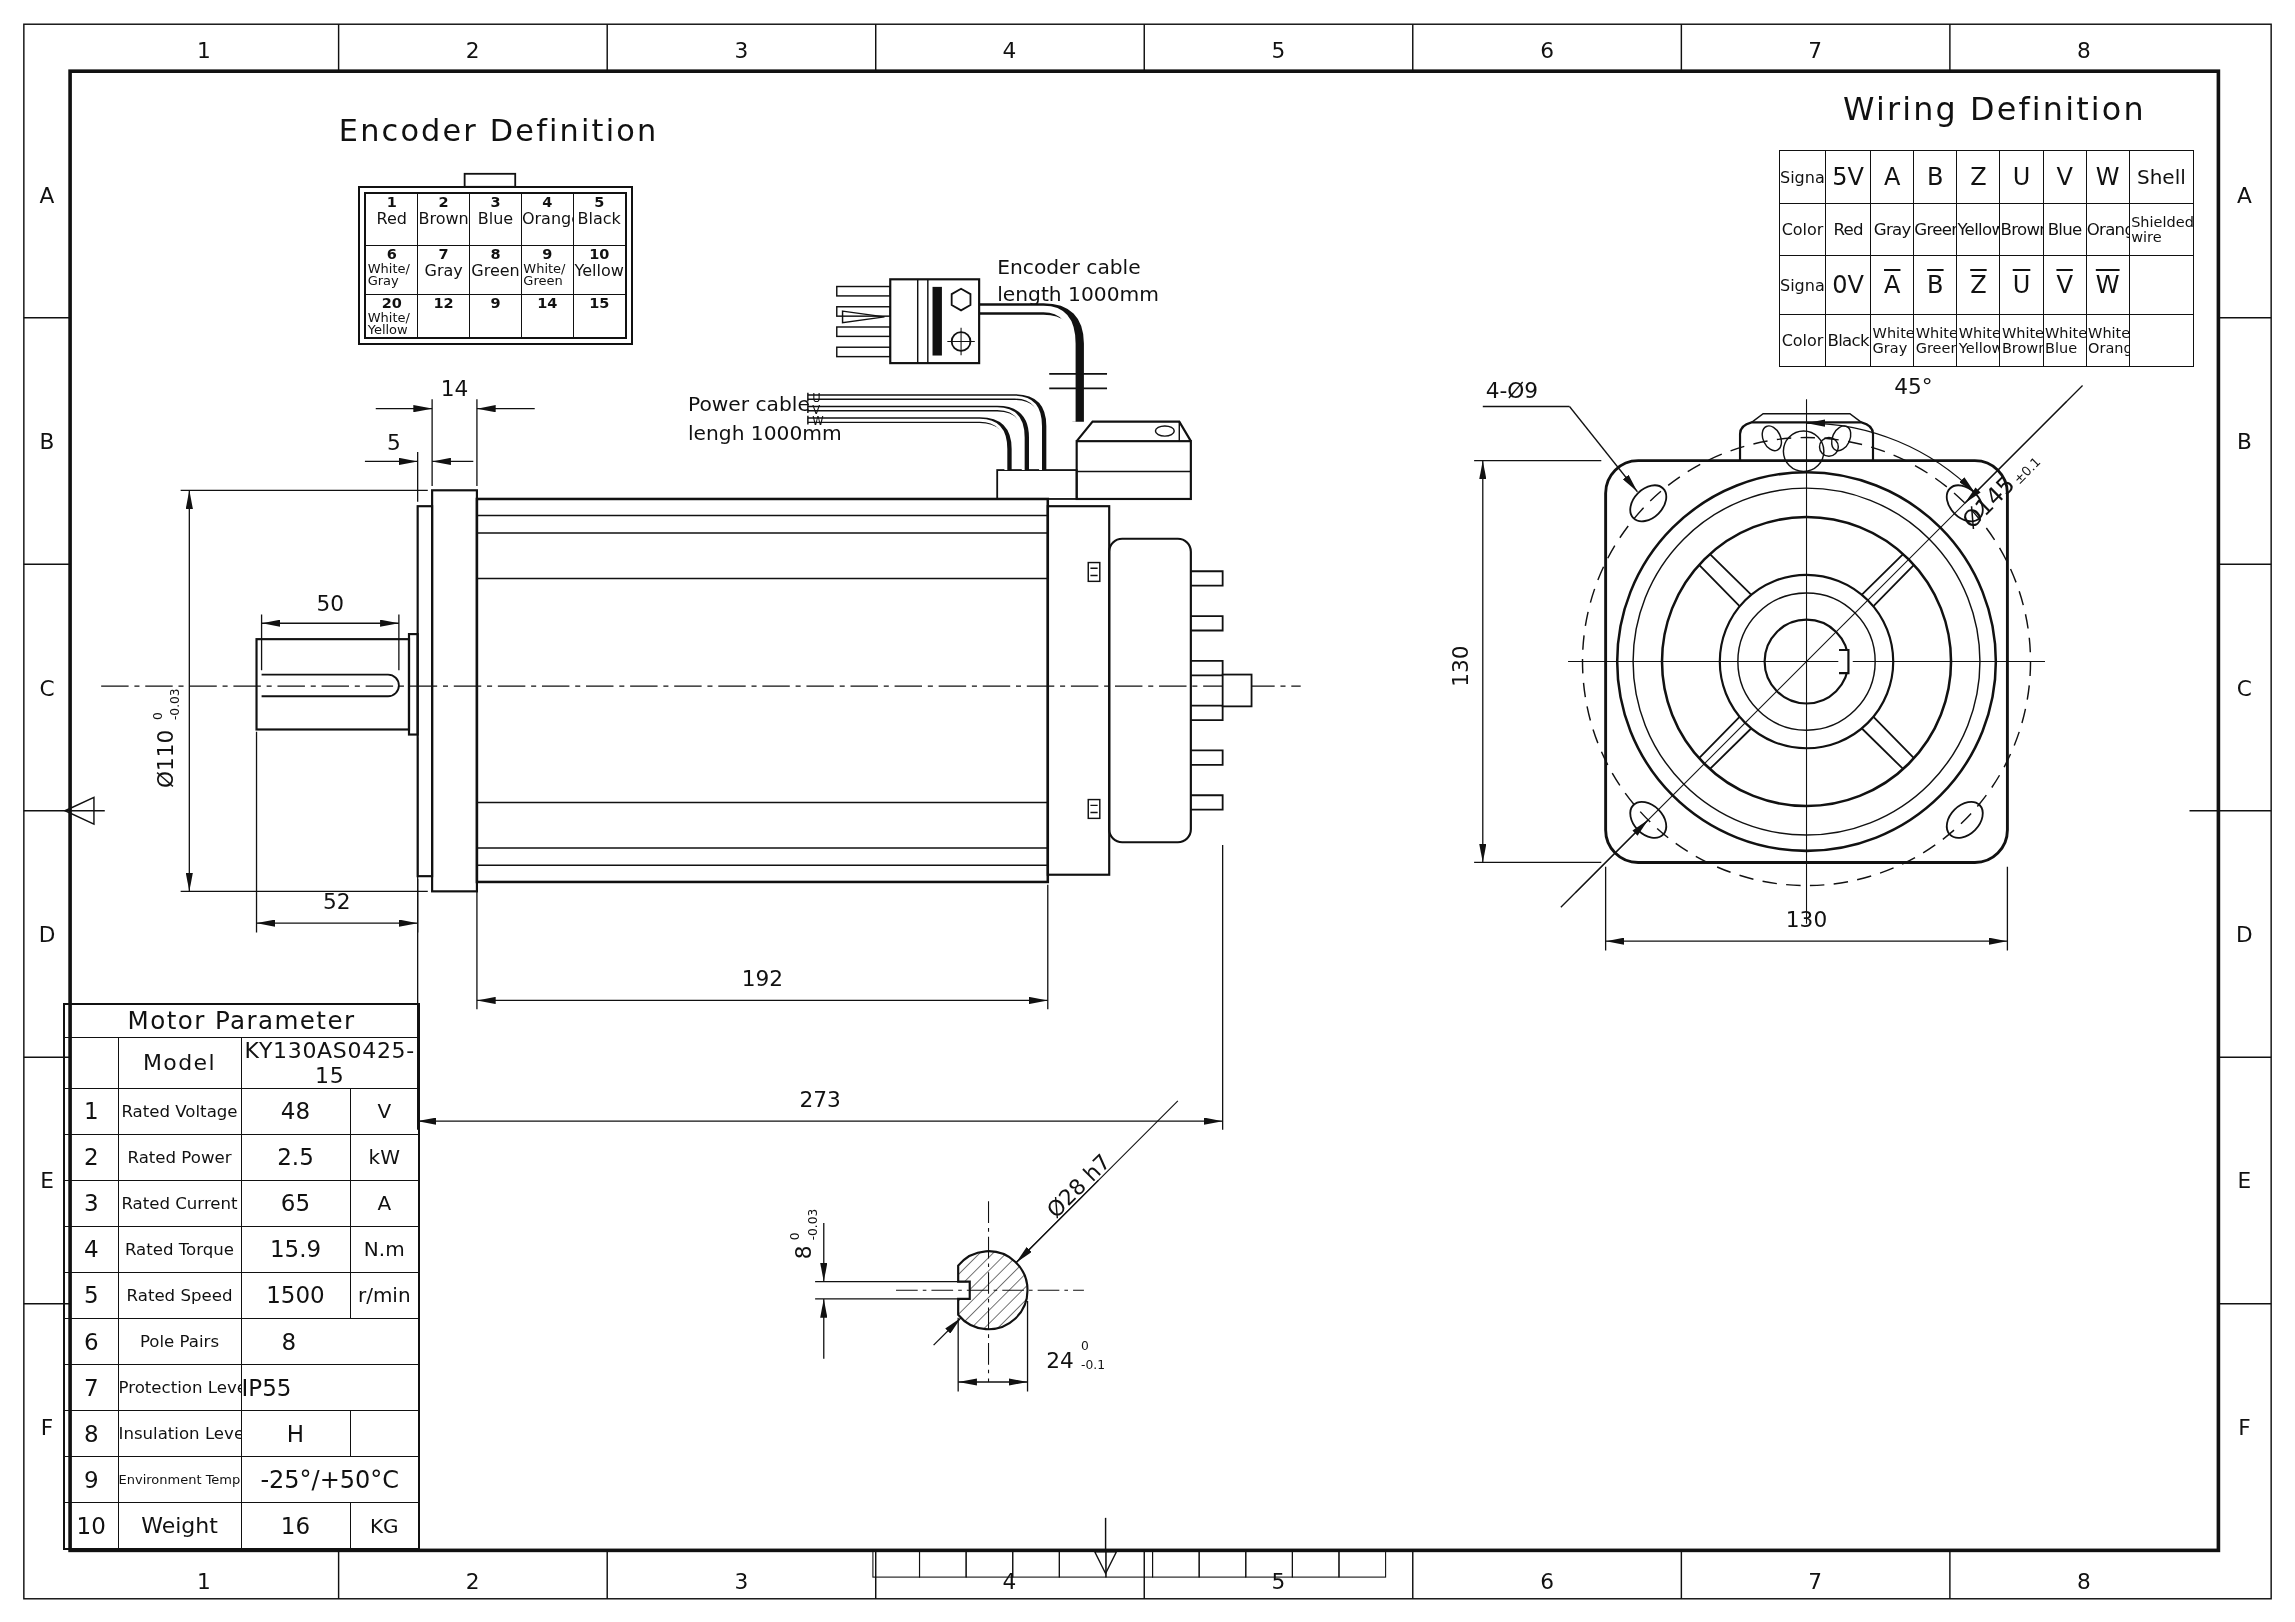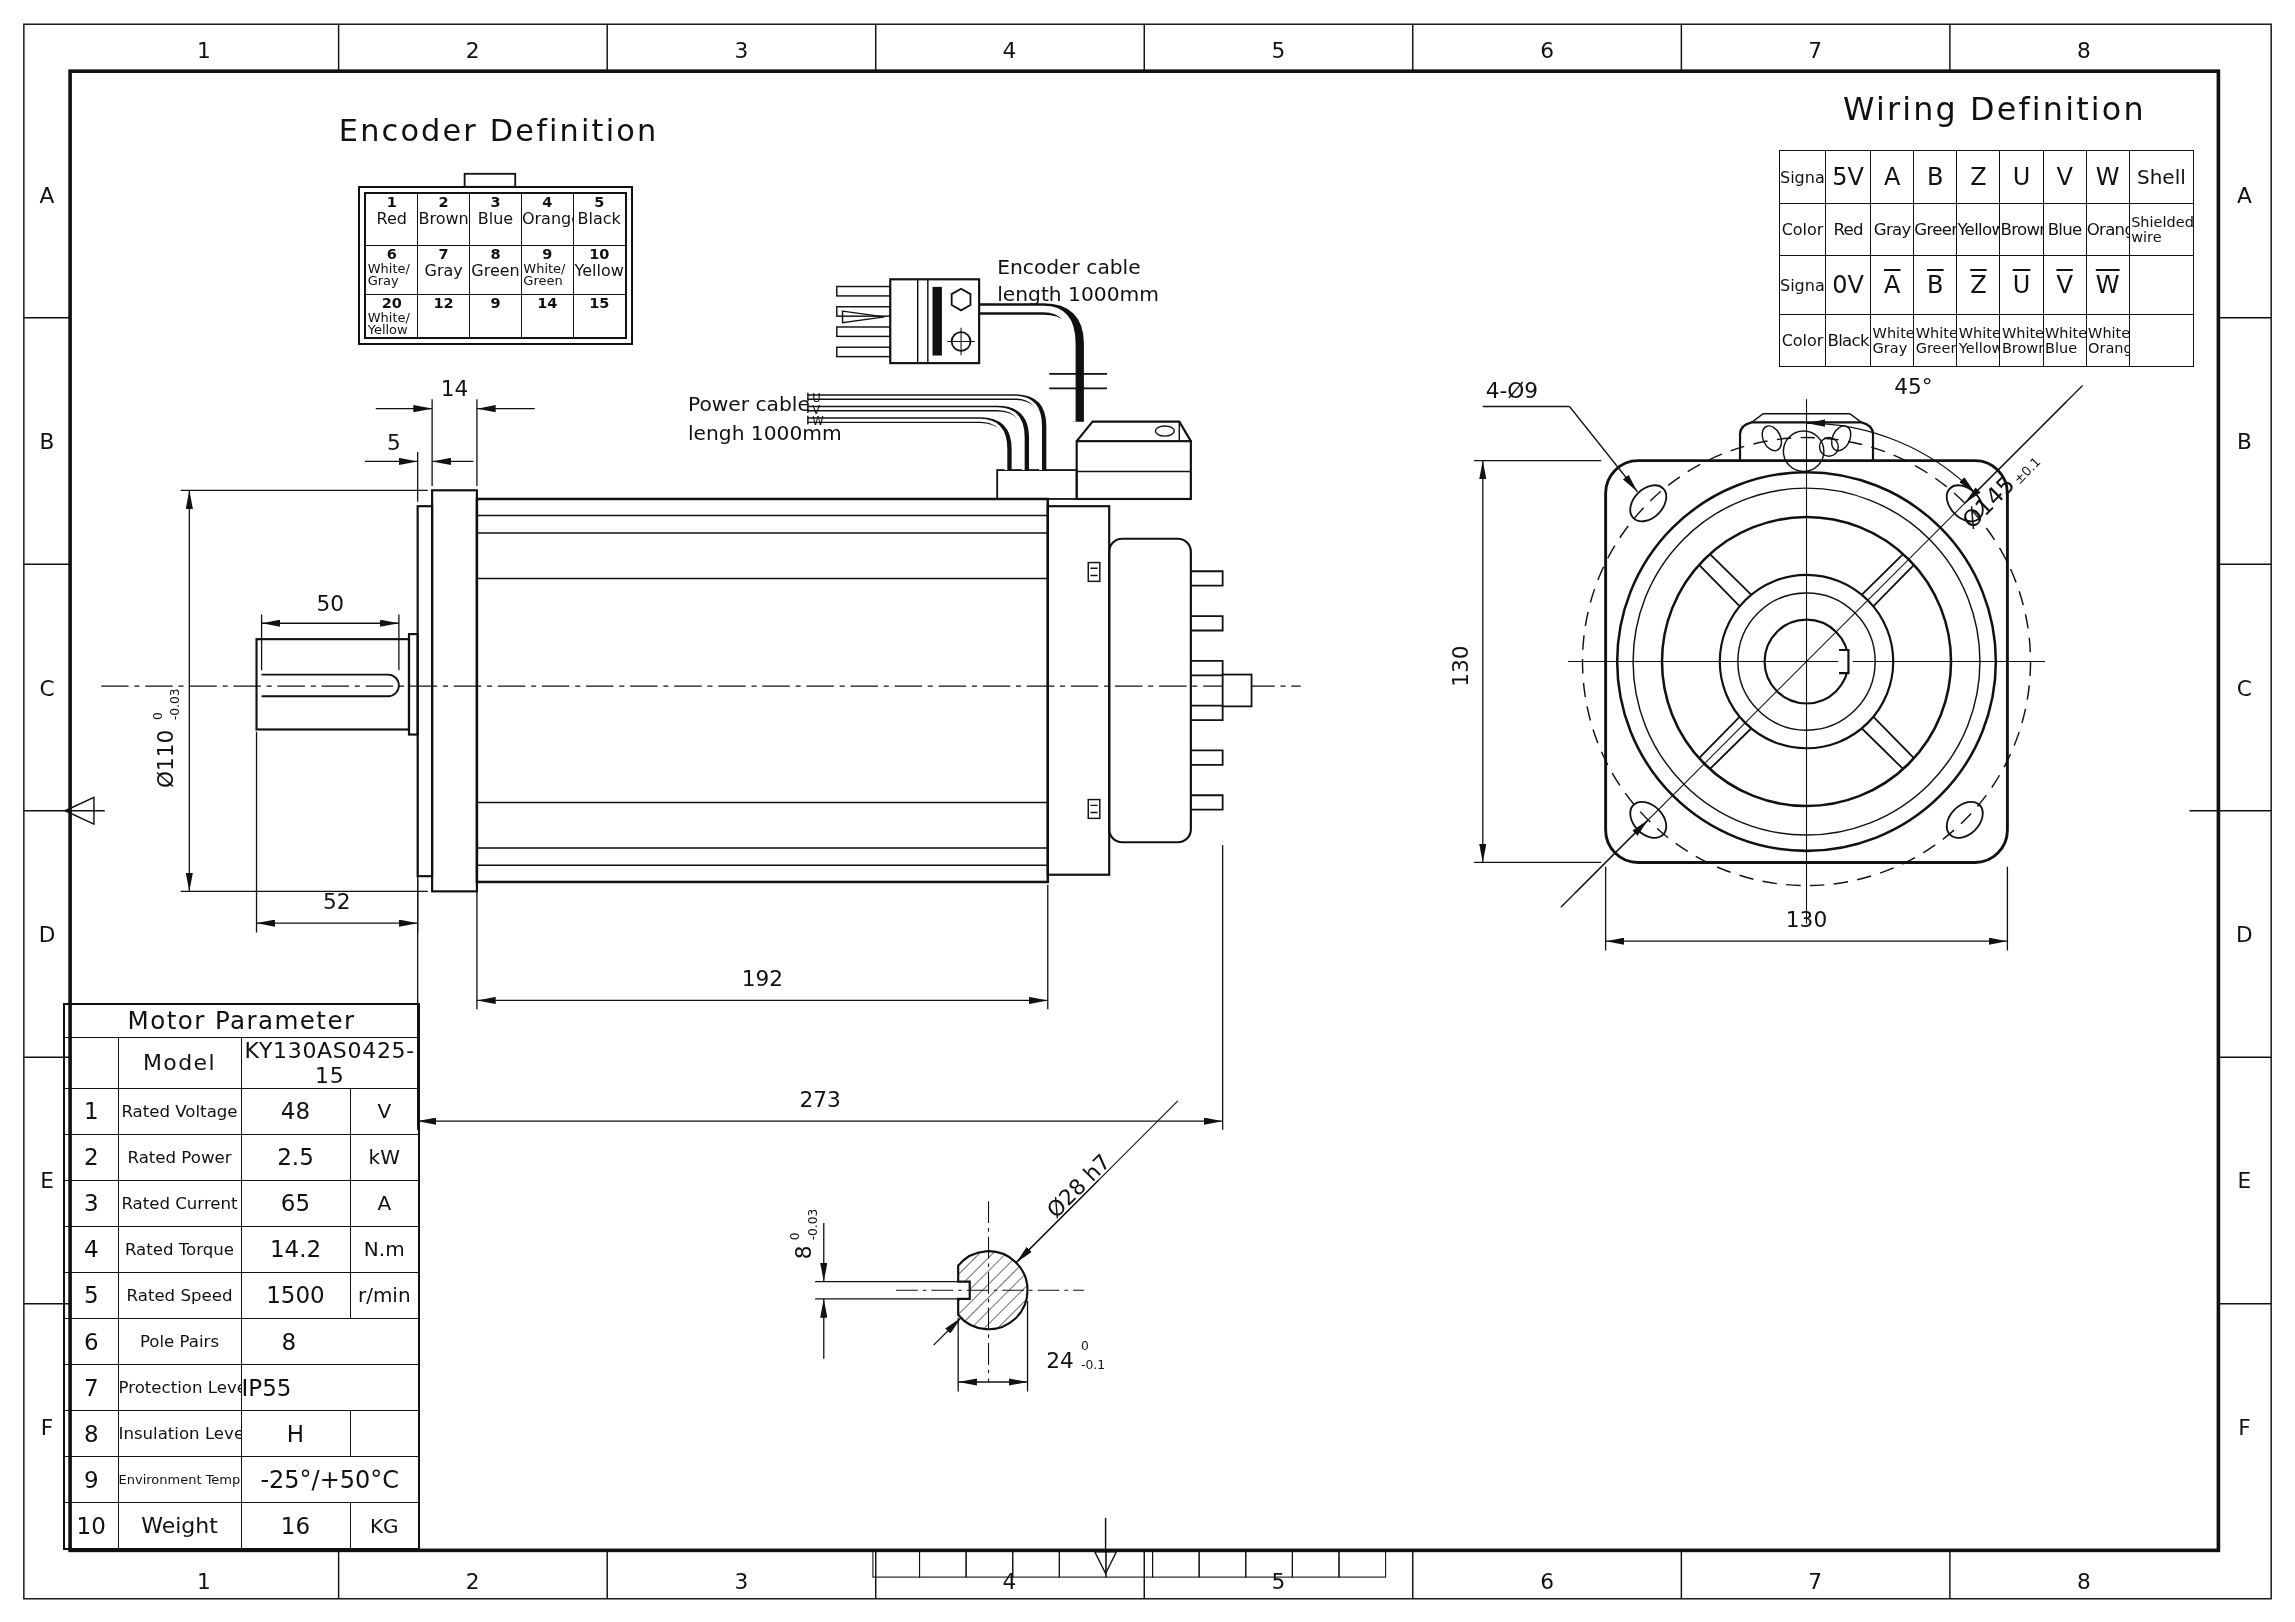--- a/index.html
+++ b/index.html
@@ -517,21 +517,21 @@
     </tr>
     <tr style="height:46px">
       <td class="p-no">3</td>
       <td class="p-name">Rated Current</td>
       <td class="p-val">65</td>
       <td class="p-unit">A</td>
     </tr>
     <tr style="height:46px">
       <td class="p-no">4</td>
       <td class="p-name">Rated Torque</td>
-      <td class="p-val">14.2</td>
+      <td class="p-val">15.9</td>
       <td class="p-unit">N.m</td>
     </tr>
     <tr style="height:46px">
       <td class="p-no">5</td>
       <td class="p-name">Rated Speed</td>
       <td class="p-val">1500</td>
       <td class="p-unit">r/min</td>
     </tr>
     <tr style="height:46px">
       <td class="p-no">6</td>

